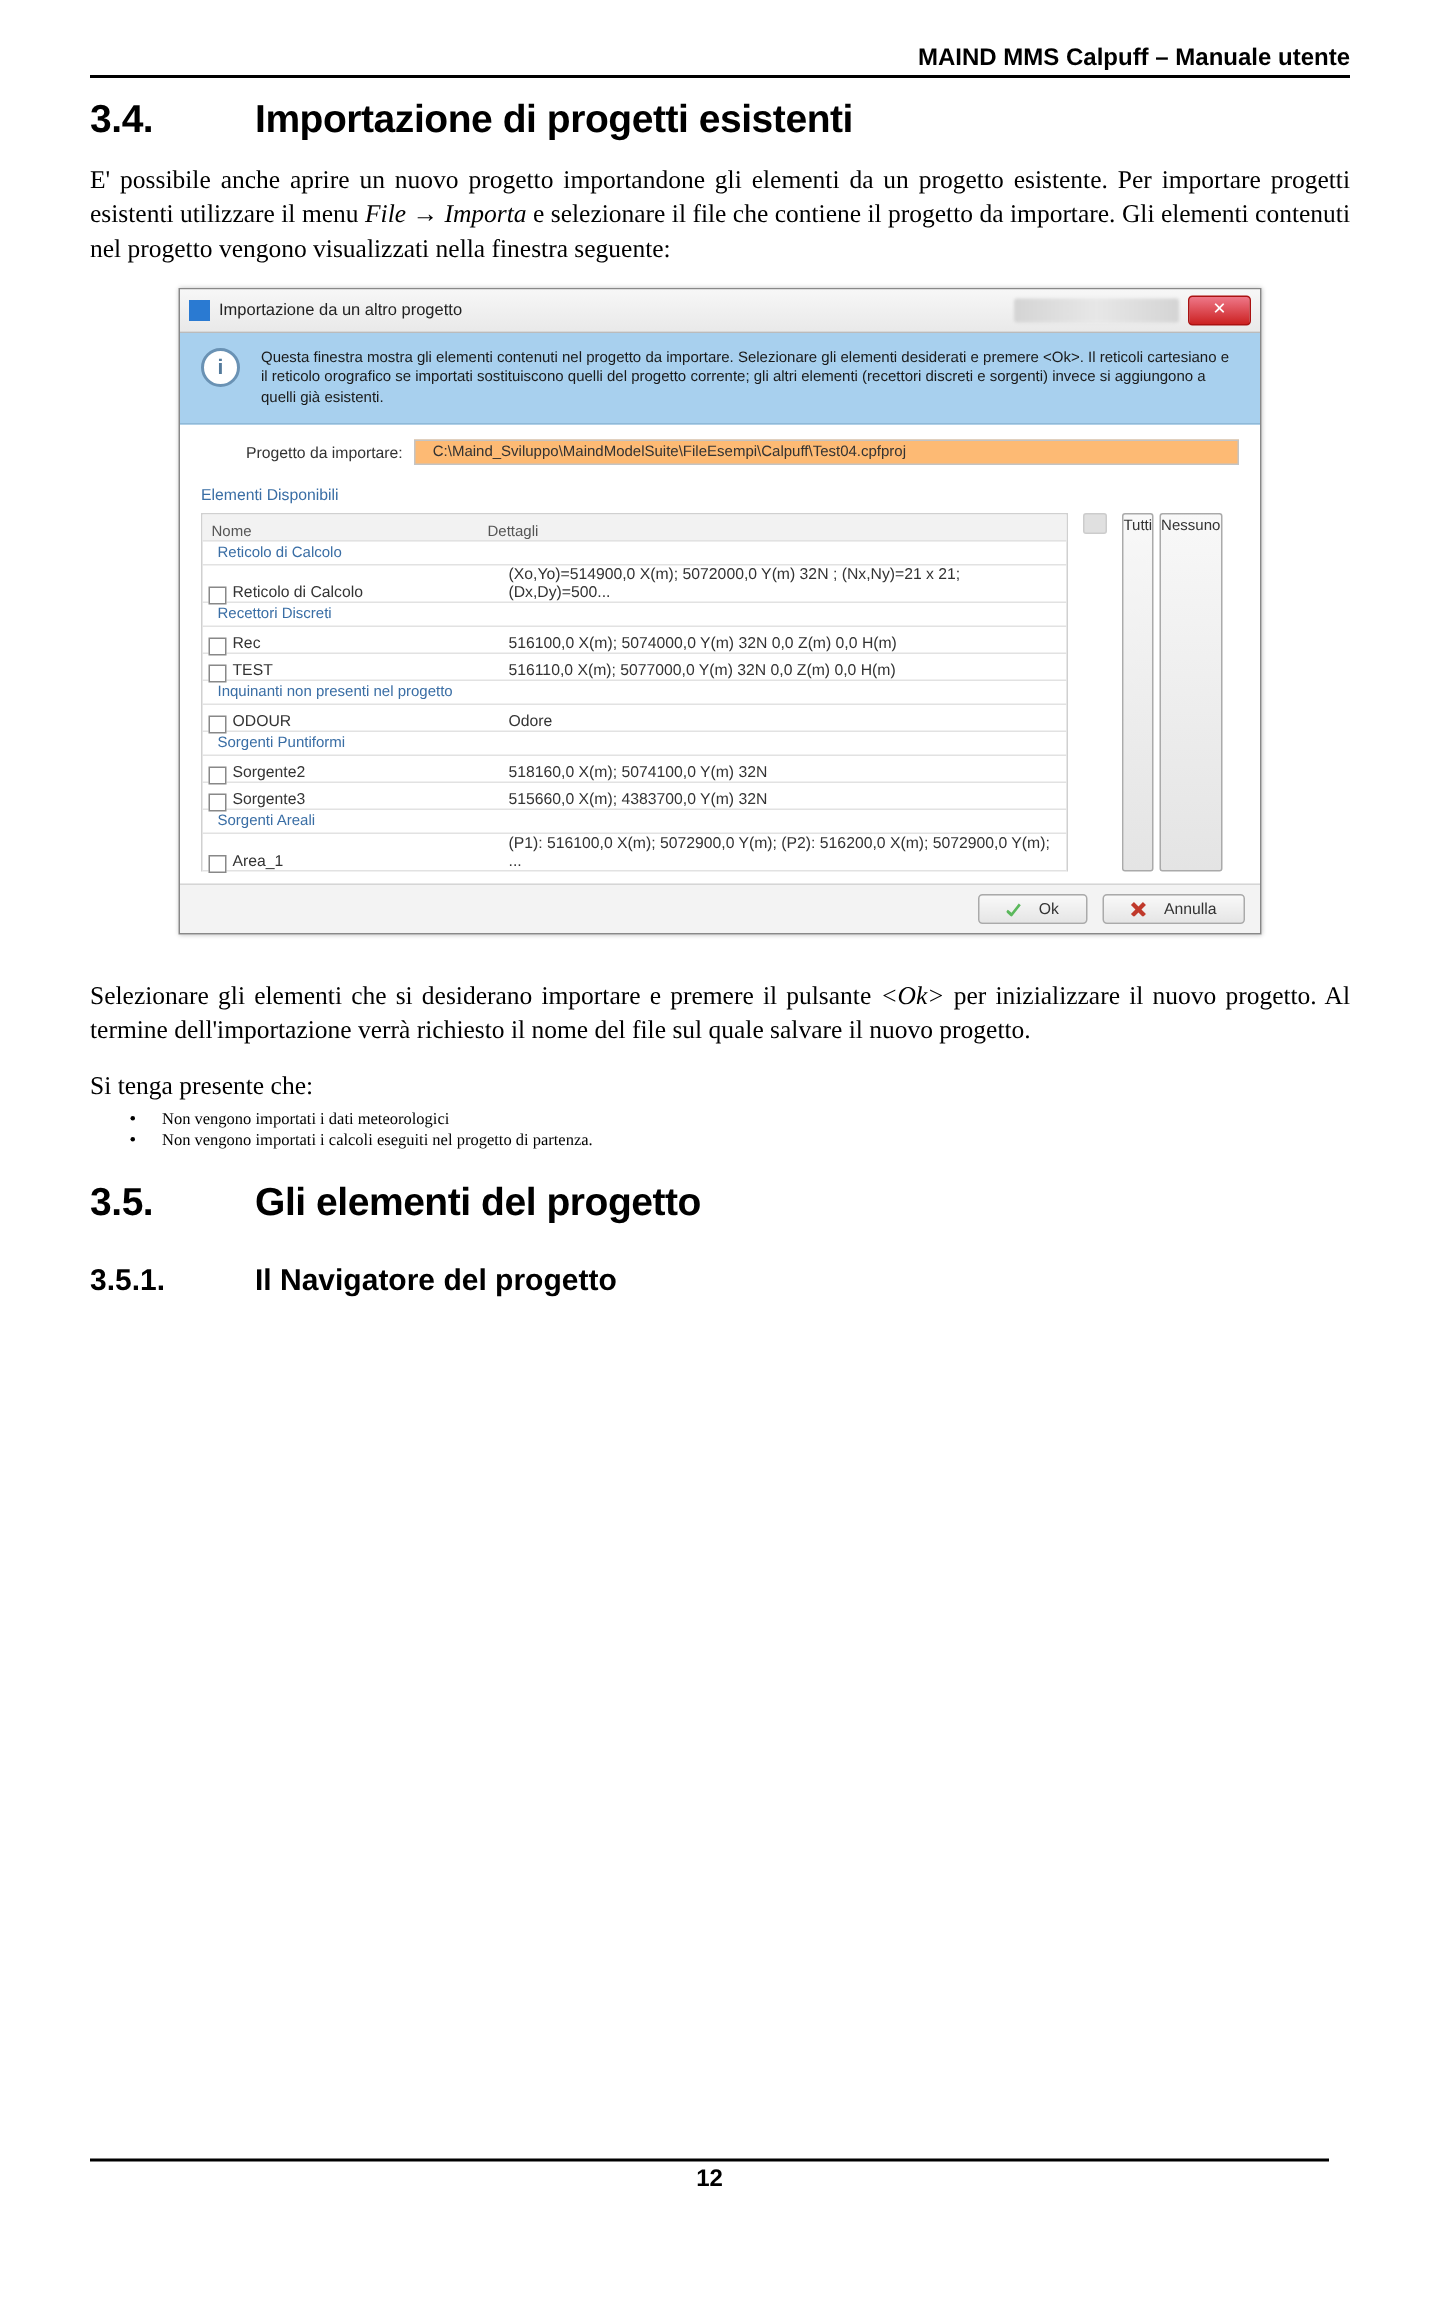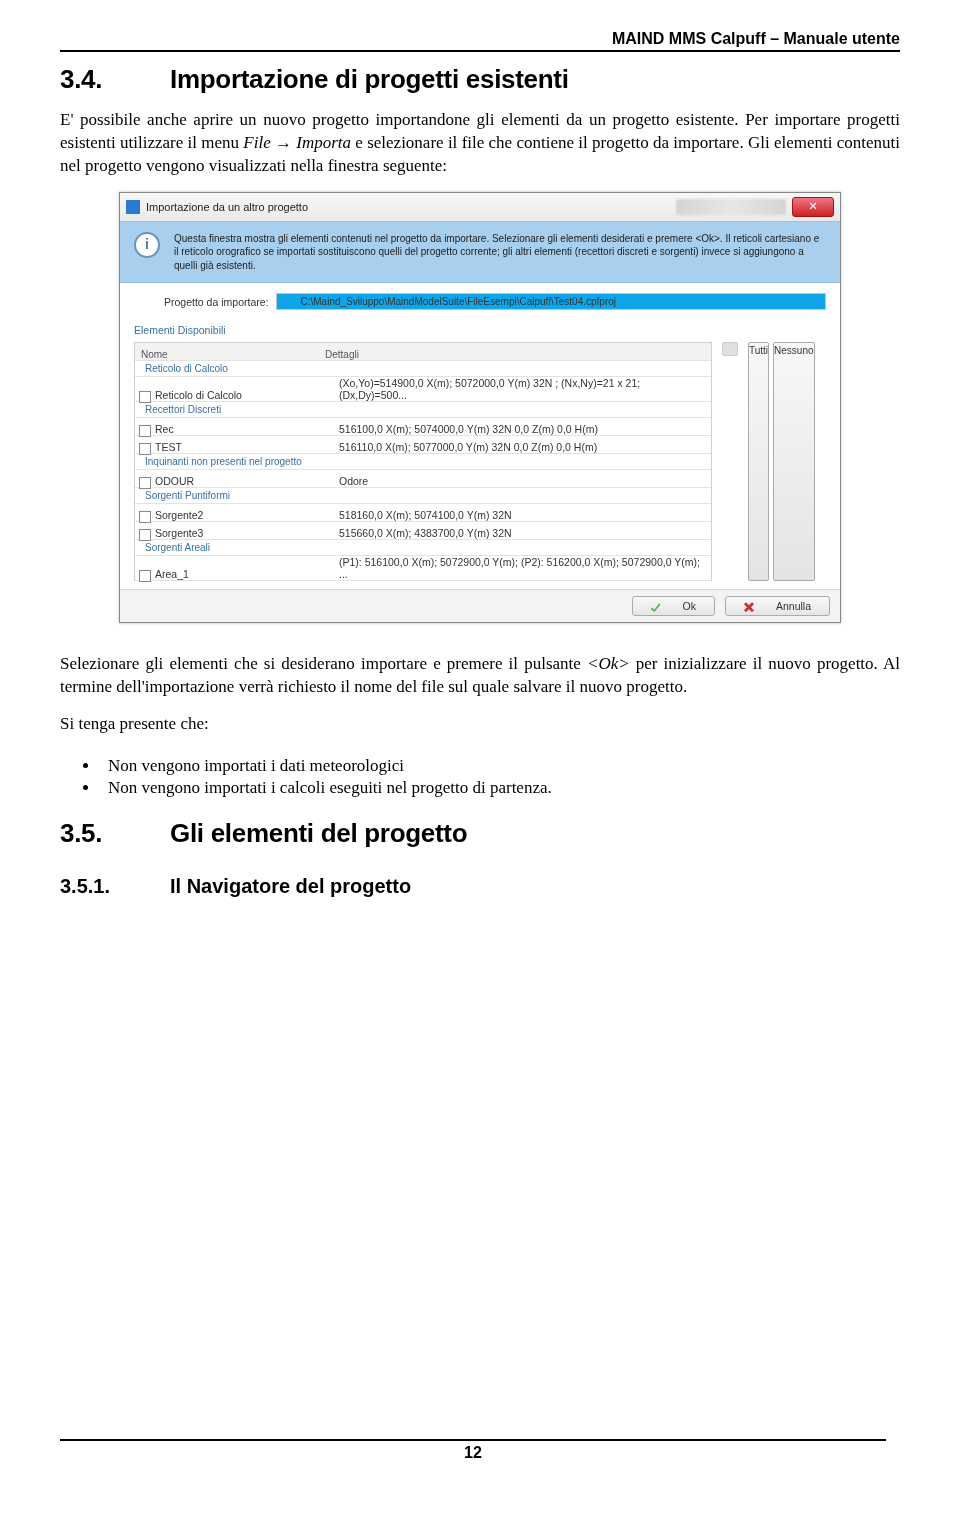--- a/index.html
+++ b/index.html
@@ -50,23 +50,23 @@
     width: 110px;
   }
   p {
     font-size: 17px;
     margin: 0 0 4px 0;
     line-height: 1.35;
     text-align: justify;
   }
   .italic { font-style: italic; }
   ul.bullets {
-    margin: 20px 0 20px 40px;
+    margin: 4px 0 20px 40px;
     padding: 0;
-    font-size: 17px;
+    font-size: 11px;
   }
   ul.bullets li {
     margin: 2px 0;
     padding-left: 8px;
   }
   
   .dialog-wrap {
     margin: 14px auto 30px auto;
     width: 720px;
     font-family: "Segoe UI", Tahoma, sans-serif;
@@ -143,25 +143,25 @@
   }
   .row-line {
     display: flex;
     align-items: center;
     gap: 8px;
     margin-bottom: 14px;
   }
   .row-line .lbl { color: #333; white-space: nowrap; margin-left: 30px; }
   .row-line .path {
     border: 1px solid #c4c4c4;
-    padding: 2px 23px;
+    padding: 2px 11px;
     flex: 1;
     color: #333;
     font-size: 10px;
-    background: #0ea5e9;
+    background: #fdba74;
   }
   .section-label {
     color: #3a6ea5;
     margin: 6px 0 6px 0;
     font-size: 10.5px;
   }
   .grid-area {
     display: flex;
     gap: 10px;
   }
@@ -237,22 +237,22 @@
     justify-content: flex-end;
     gap: 10px;
   }
   .footer-bar .fbtn {
     background: linear-gradient(#f9f9f9,#e5e5e5);
     border: 1px solid #aaa;
     border-radius: 3px;
     padding: 3px 18px;
     font-size: 10.5px;
     display: flex;
-    align-items: flex-end;
-    gap: 22px;
+    align-items: center;
+    gap: 12px;
   }
   .fbtn .ok-ico {
     width: 10px; height: 10px;
     background: #5bb85c;
     clip-path: polygon(14% 52%, 0 66%, 38% 100%, 100% 22%, 86% 10%, 38% 72%);
   }
   .fbtn .canc-ico {
     width: 10px; height: 10px;
     background: #c0392b;
     clip-path: polygon(20% 0,50% 30%,80% 0,100% 20%,70% 50%,100% 80%,80% 100%,50% 70%,20% 100%,0 80%,30% 50%,0 20%);

